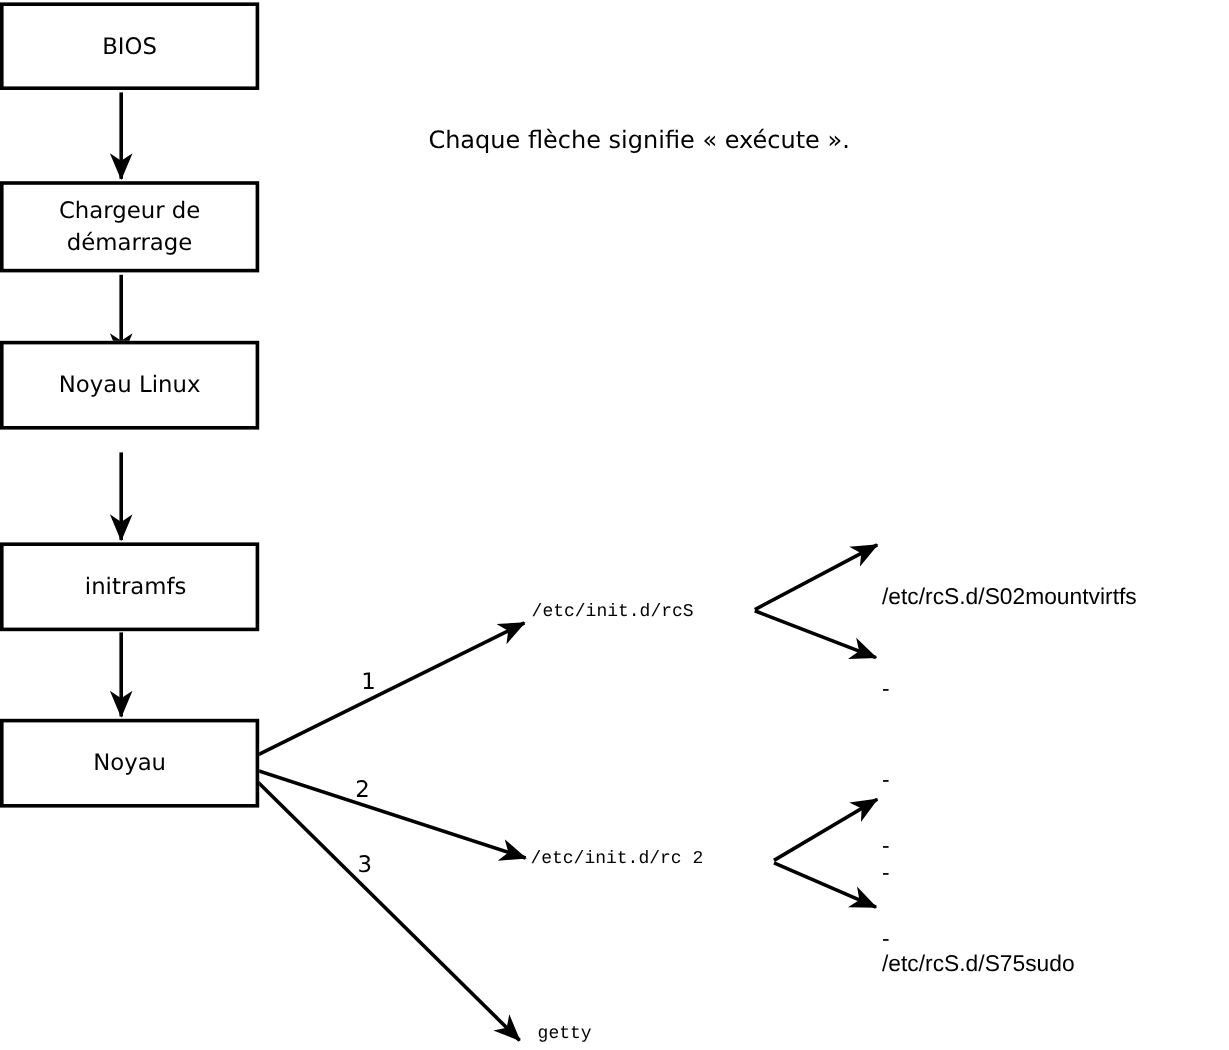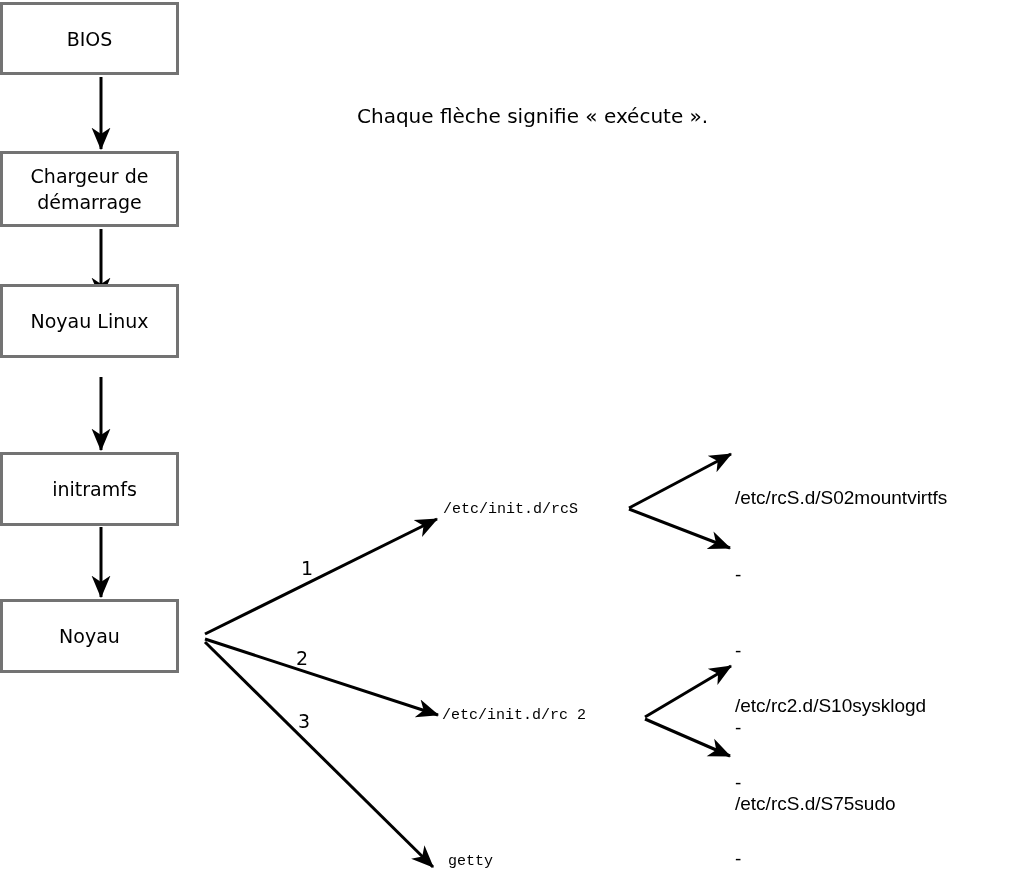--- a/index.html
+++ b/index.html
@@ -17,23 +17,23 @@
     overflow: hidden;
   }
   #arrow-layer {
     position: absolute;
     left: 0; top: 0;
     width: 1024px; height: 875px;
   }
   .node-box {
     position: absolute;
     left: 0;
-    width: 179px;
+    width: 216px;
     box-sizing: border-box;
-    border: 3px solid #737373;
+    border: 3px solid #000000;
     background: #ffffff;
     display: flex;
     align-items: center;
     justify-content: center;
     text-align: center;
     font-size: 19px;
     line-height: 26px;
     padding: 0 14px;
   }
   .mono-label {
@@ -125,20 +125,19 @@
 
   <div class="mono-column" style="left:735px; top:434px;">
     <div>/etc/rcS.d/S02mountvirtfs</div>
     <div>-</div>
     <div>-</div>
     <div>-</div>
     <div>/etc/rcS.d/S75sudo</div>
   </div>
 
   <div class="mono-column" style="left:735px; top:642px;">
-    <div>/etc/rc2.d/S10sysklogd</div>
     <div>-</div>
     <div>-</div>
     
     
   </div>
 
 </div>
 
 </body></html>

